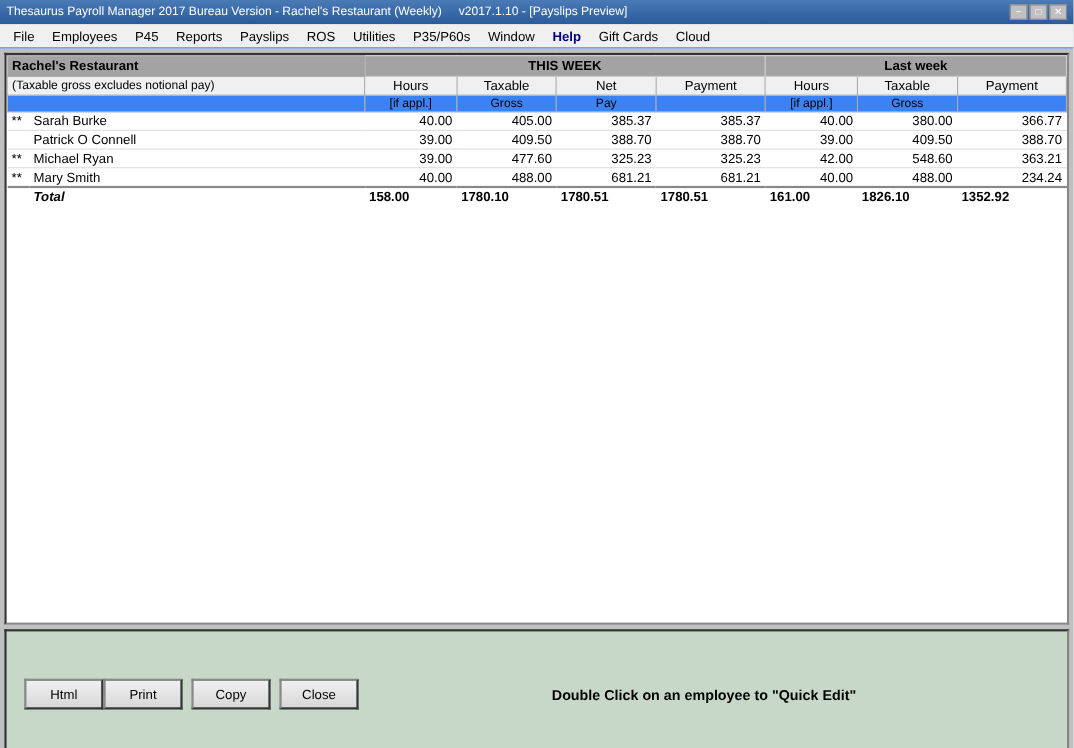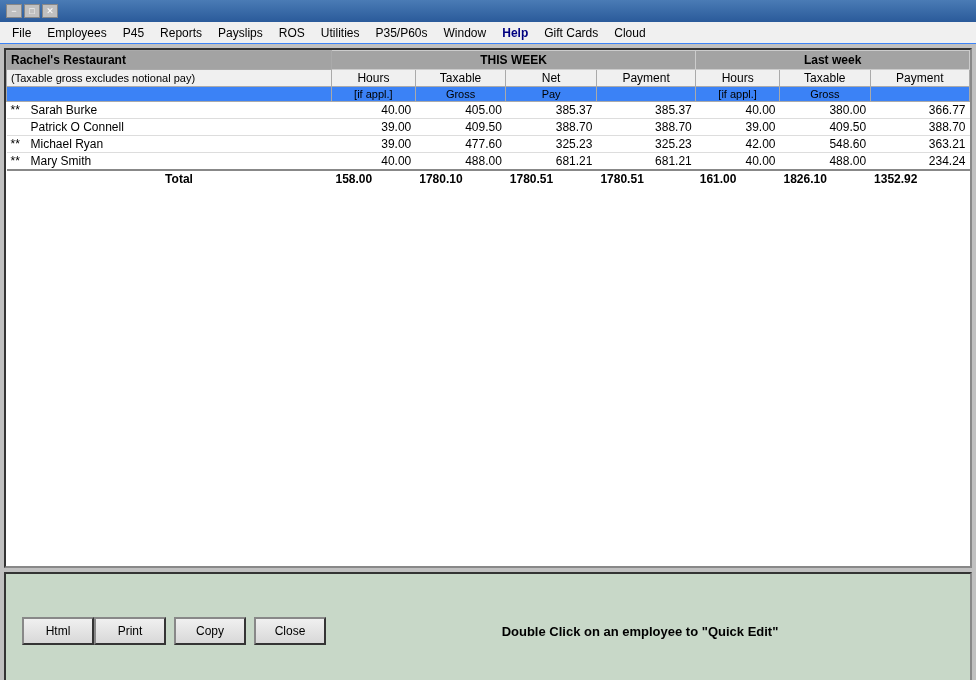--- a/index.html
+++ b/index.html
@@ -174,20 +174,25 @@
       cursor: pointer;
       display: flex;
       align-items: center;
       justify-content: center;
     }
   </style>
 </head>
 <body>
 
 <div id="title-bar">
+  <span class="title-text">
+    <span>Thesaurus Payroll Manager 2017 Bureau Version - Rachel's Restaurant (Weekly)</span>
+    &nbsp;&nbsp;&nbsp;
+    <span>v2017.1.10 - [Payslips Preview]</span>
+  </span>
   <div class="window-controls">
     <div class="win-btn">−</div>
     <div class="win-btn">□</div>
     <div class="win-btn">✕</div>
   </div>
 </div>
 
 <div id="menu-bar">
   <div class="menu-item">File</div>
   <div class="menu-item">Employees</div>
@@ -275,21 +280,21 @@
       <td>488.00</td>
       <td>681.21</td>
       <td>681.21</td>
       <td>40.00</td>
       <td>488.00</td>
       <td>234.24</td>
     </tr>
 
     <tr class="total-row">
       <td></td>
-      <td style="text-align:center;">Total</td>
+      <td style="text-align:left;font-style:italic;">Total</td>
       <td>158.00</td>
       <td>1780.10</td>
       <td>1780.51</td>
       <td>1780.51</td>
       <td>161.00</td>
       <td>1826.10</td>
       <td>1352.92</td>
     </tr>
   </tbody>
     </table>

